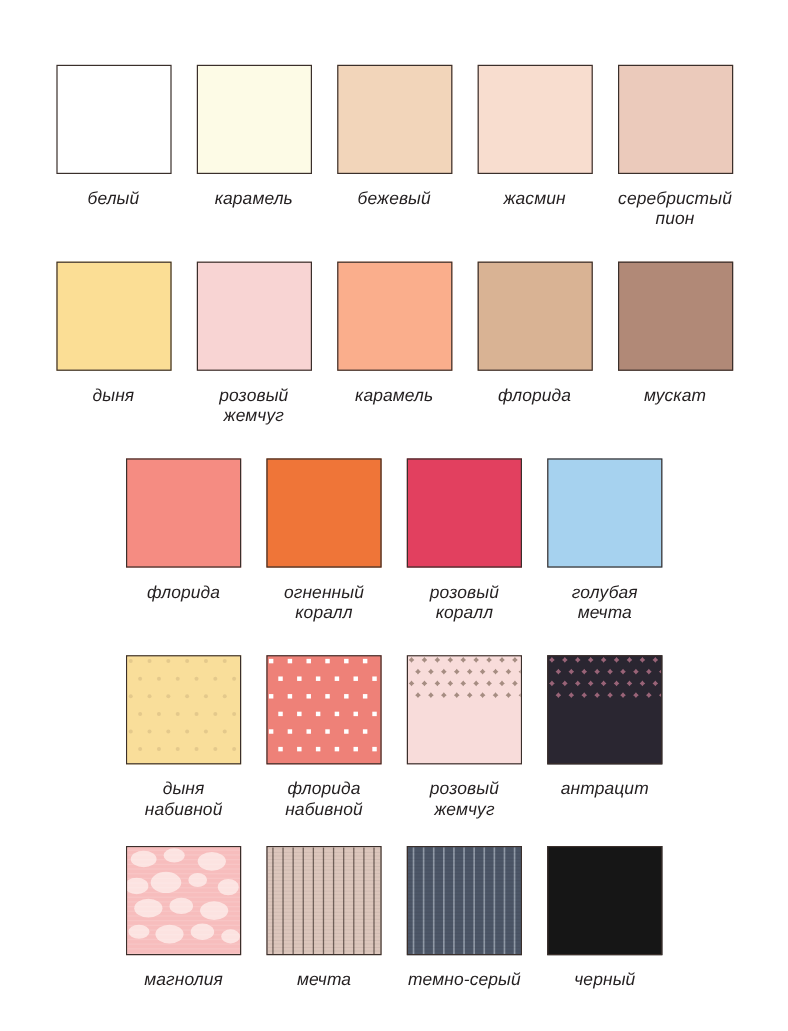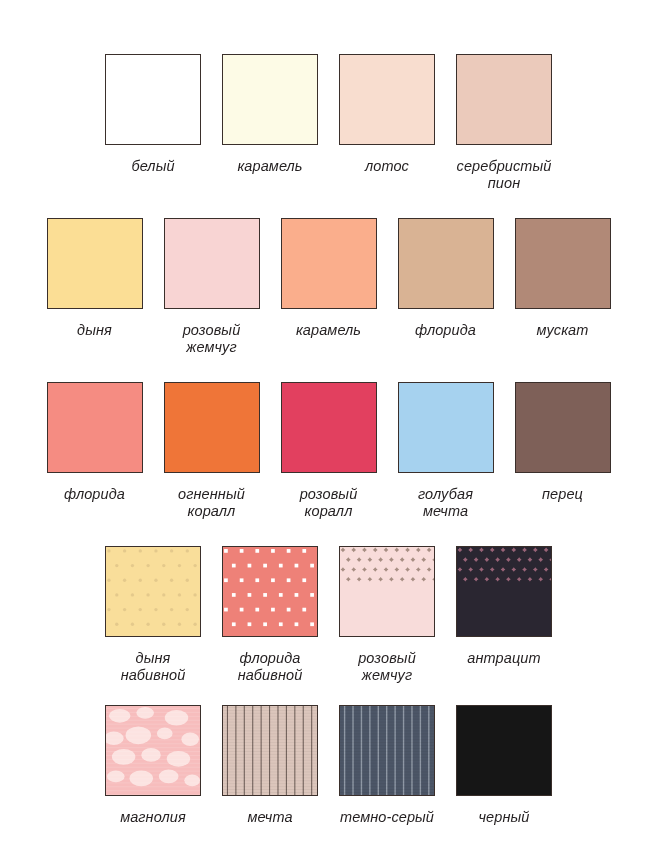--- a/index.html
+++ b/index.html
@@ -86,22 +86,26 @@
   <div class="swatch-row row-5col">
       <div class="swatch-cell">
         <div class="swatch-box" style="background: rgb(255, 255, 255); border-color: rgb(58, 47, 43);"></div>
         <div class="swatch-label">белый</div>
       </div>
       <div class="swatch-cell">
         <div class="swatch-box" style="background: rgb(253, 251, 230); border-color: rgb(58, 47, 43);"></div>
         <div class="swatch-label">карамель</div>
       </div>
       <div class="swatch-cell">
+        <div class="swatch-box" style="background: rgb(242, 213, 186); border-color: rgb(58, 47, 43);"></div>
+        <div class="swatch-label">бежевый</div>
+      </div>
+      <div class="swatch-cell">
         <div class="swatch-box" style="background: rgb(248, 221, 207); border-color: rgb(58, 47, 43);"></div>
-        <div class="swatch-label">лотос</div>
+        <div class="swatch-label">жасмин</div>
       </div>
       <div class="swatch-cell">
         <div class="swatch-box" style="background: rgb(235, 202, 187); border-color: rgb(58, 47, 43);"></div>
         <div class="swatch-label">серебристый
 пион</div>
       </div>
     </div>
   <div class="row-gap-1"></div>
 
   <div class="swatch-row row-5col">
@@ -141,24 +145,20 @@
       </div>
       <div class="swatch-cell">
         <div class="swatch-box" style="background: rgb(226, 64, 95); border-color: rgb(58, 47, 43);"></div>
         <div class="swatch-label">розовый
 коралл</div>
       </div>
       <div class="swatch-cell">
         <div class="swatch-box" style="background: rgb(166, 210, 239); border-color: rgb(58, 47, 43);"></div>
         <div class="swatch-label">голубая
 мечта</div>
-      </div>
-      <div class="swatch-cell">
-        <div class="swatch-box" style="background: rgb(126, 96, 88); border-color: rgb(58, 47, 43);"></div>
-        <div class="swatch-label">перец</div>
       </div>
     </div>
   <div class="row-gap-3"></div>
 
   <div class="swatch-row row-4col">
       <div class="swatch-cell">
         <div class="swatch-box" style="background: rgb(249, 222, 154); border-color: rgb(58, 47, 43);">
           <div class="pattern-layer"><svg viewBox="0 0 96 91" preserveAspectRatio="none" width="100%" height="100%">
               <rect x="0" y="0" width="96" height="91" fill="#F9DE9A"></rect>
               <circle cx="3" cy="4" r="1.7" fill="#E0C68A" opacity="0.85"></circle>

